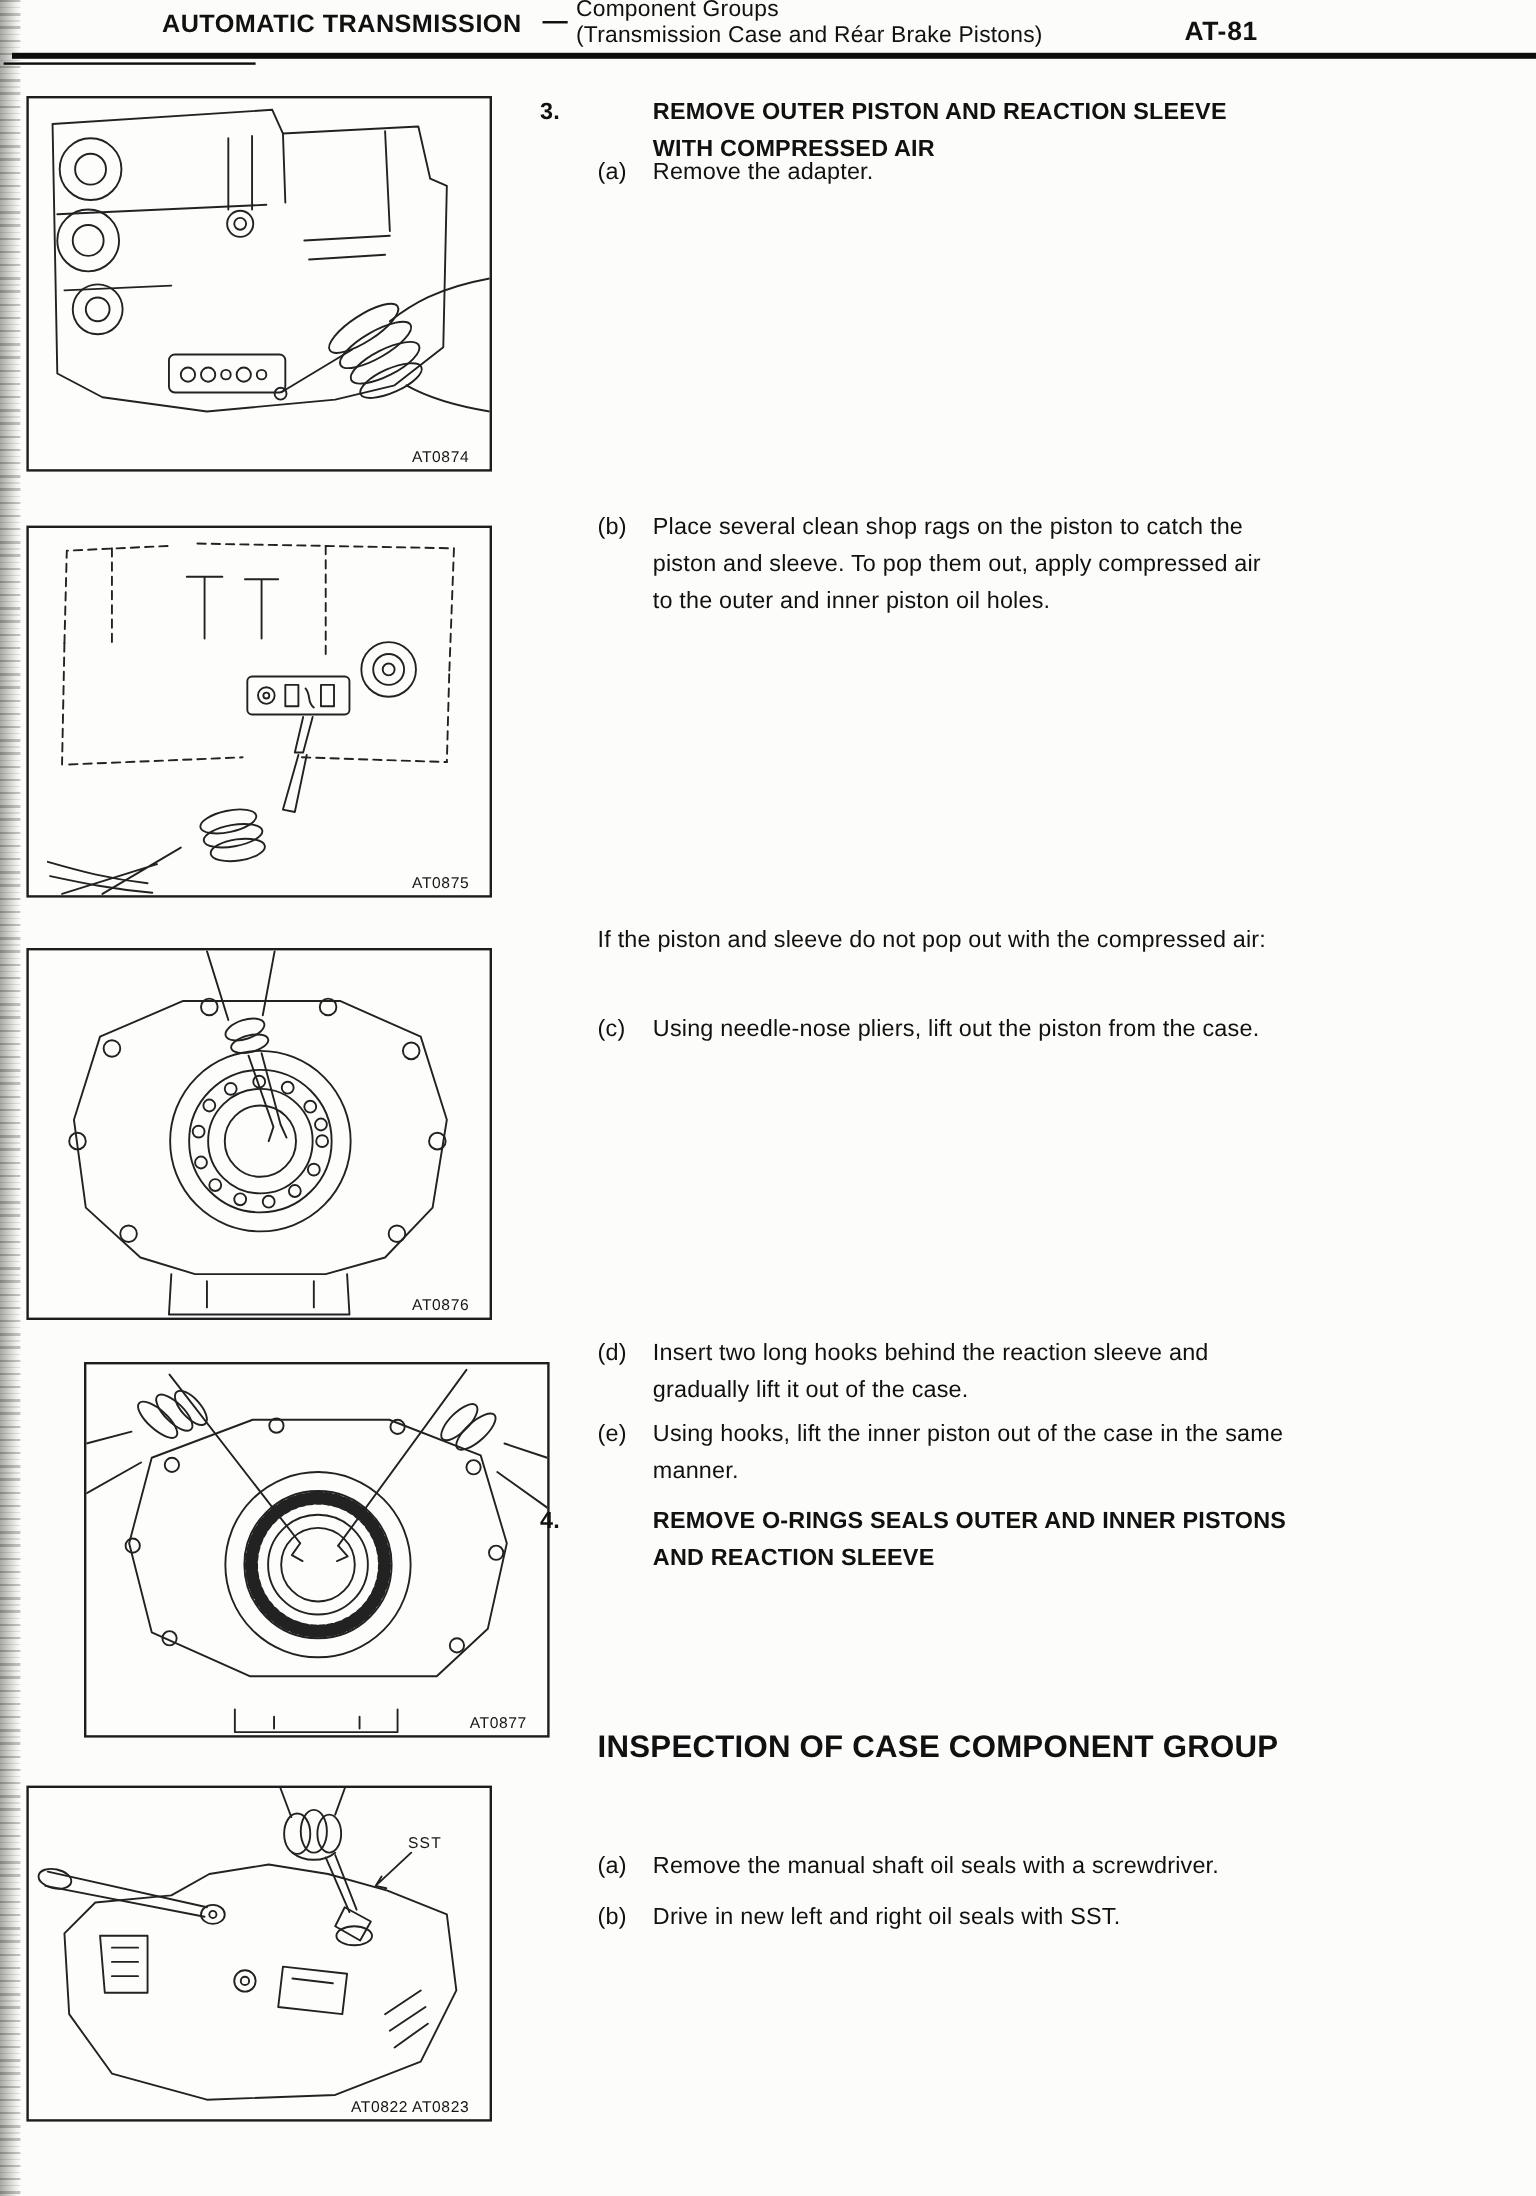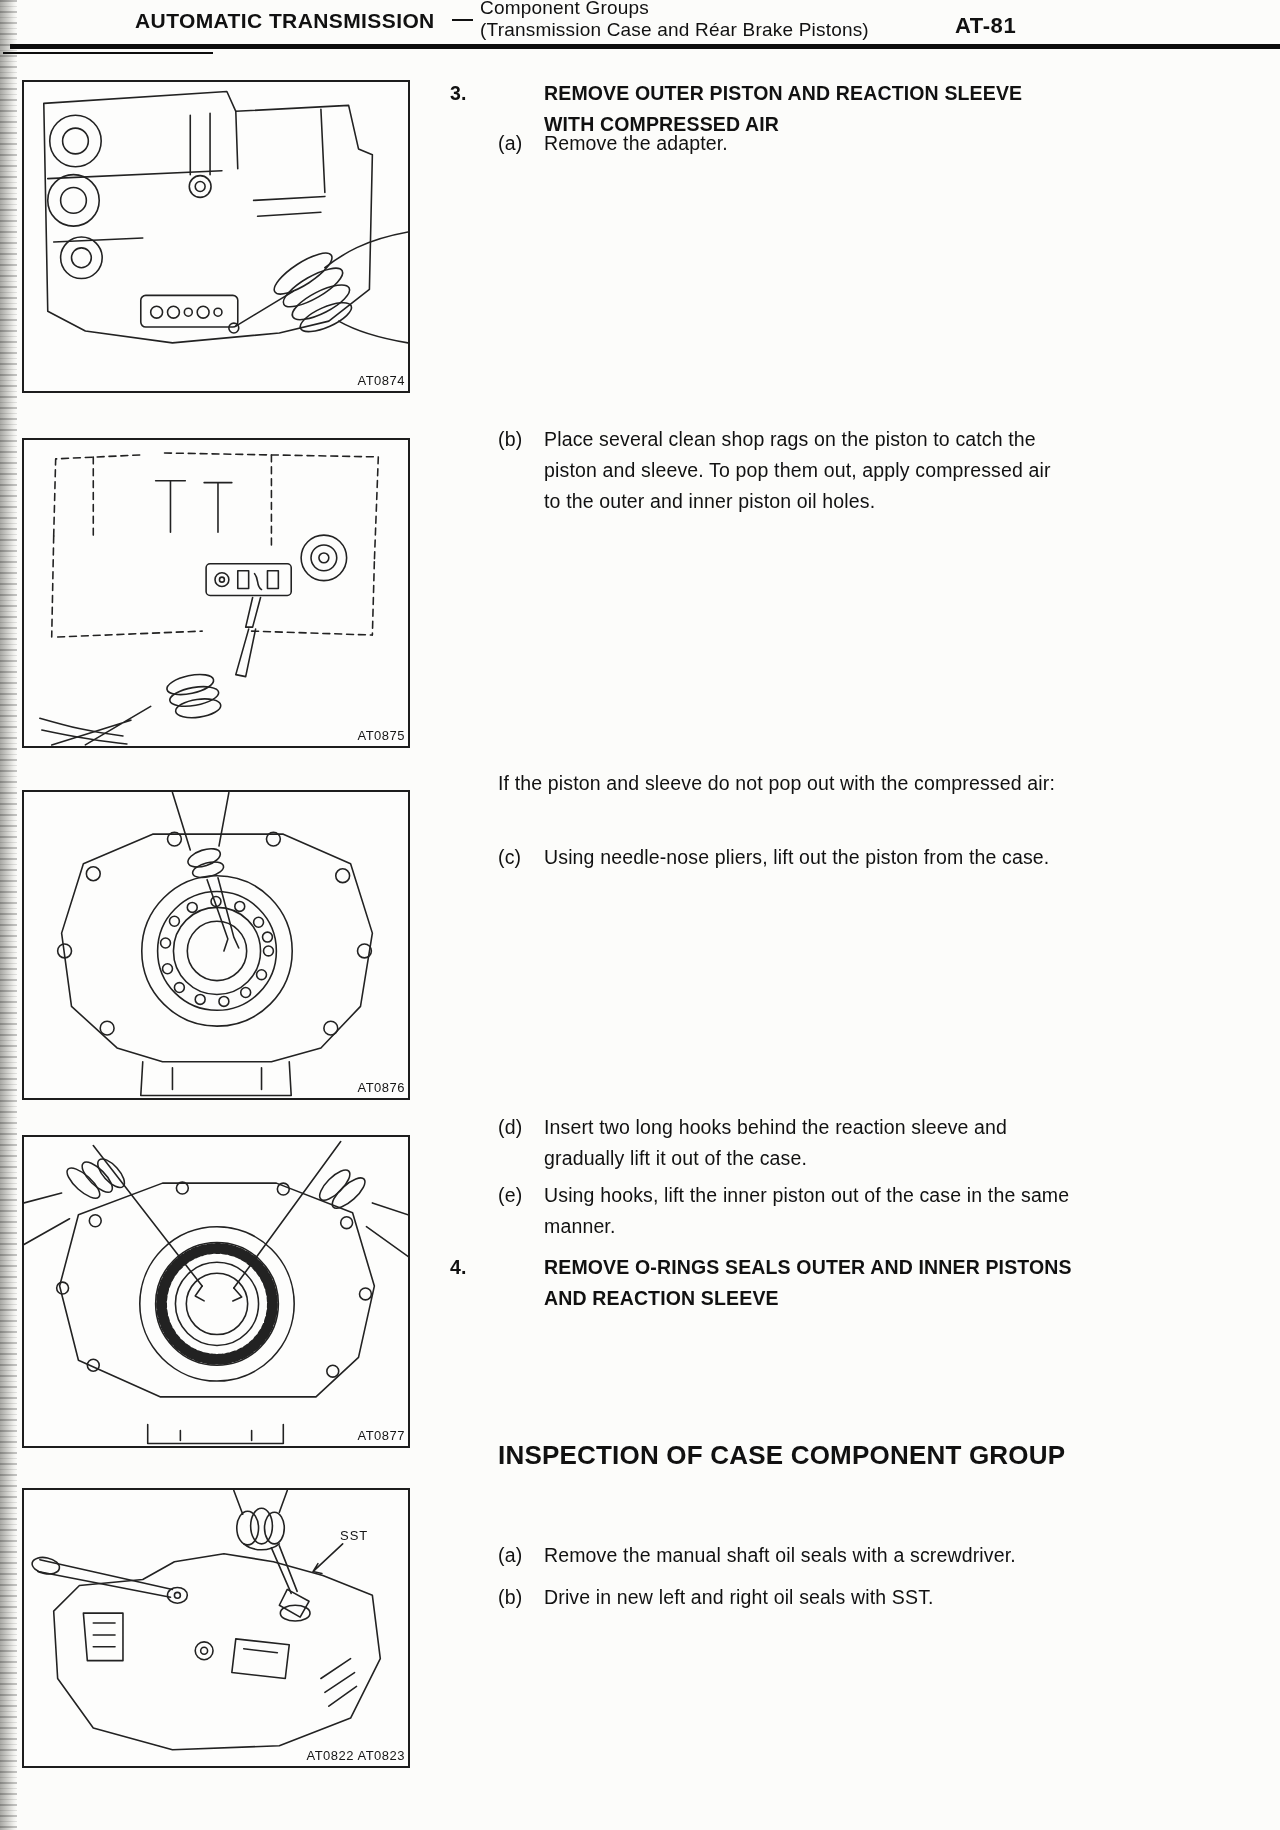--- a/index.html
+++ b/index.html
@@ -14,38 +14,38 @@
     position:absolute; left:0; top:0; width:17px; height:100%;
     background-image:
       repeating-linear-gradient(180deg, rgba(0,0,0,.22) 0 2px, rgba(0,0,0,0) 2px 6px, rgba(0,0,0,.10) 6px 7px, rgba(0,0,0,0) 7px 11px),
       linear-gradient(90deg,#a7a7a3 0,#cfcfcb 45%,#efefec 80%,#fcfcfa 100%);
   }
   
   .hdr-title { position:absolute; left:135px; top:9px; font-size:21px; font-weight:bold; letter-spacing:.4px; white-space:nowrap; }
   .hdr-sep   { position:absolute; left:452px; top:6px; font-size:21px; font-weight:bold; }
   .hdr-sub1  { position:absolute; left:480px; top:-3px; font-size:19px; letter-spacing:.2px; white-space:nowrap; }
   .hdr-sub2  { position:absolute; left:480px; top:19px; font-size:19px; letter-spacing:.2px; white-space:nowrap; }
-  .hdr-page  { position:absolute; left:955px; top:13px; font-size:22px; font-weight:bold; letter-spacing:.6px; }
+  .hdr-page  { position:absolute; left:987px; top:13px; font-size:22px; font-weight:bold; letter-spacing:.6px; }
   .rule-thick { position:absolute; left:10px; right:0; top:44px; height:5px; background:#0d0d0d; }
   .rule-thin  { position:absolute; left:3px; top:52px; width:210px; height:2px; background:#0d0d0d; }
 
   
   .fig {
     position:absolute; left:22px; width:388px;
     border:2px solid #1d1d1d; background:#fdfdfc; box-sizing:border-box;
   }
   .fig svg { position:absolute; left:0; top:0; width:100%; height:100%; }
   .fig-code {
-    position:absolute; right:3px; bottom:3px;
+    position:absolute; right:17px; bottom:3px;
     font-size:13px; letter-spacing:.5px; color:#161616; white-space:nowrap;
   }
   .fig1 { top:80px;   height:313px; }
   .fig2 { top:438px;  height:310px; }
   .fig3 { top:790px;  height:310px; }
-  .fig4 { top:1135px; height:313px; }
+  .fig4 { top:1135px; height:313px;margin-left:48px; }
   .fig5 { top:1488px; height:280px; }
   .sst-callout { position:absolute; left:316px; top:38px; font-size:13px; letter-spacing:1px; color:#141414; }
 
   
   .rc { position:absolute; left:450px; width:624px; font-size:19.5px; line-height:31px; letter-spacing:.15px; }
   .step-head { display:flex; font-weight:bold; }
   .step-head .num { width:48px; flex:none; }
   .step-head .ttl { flex:1; max-width:580px;margin-left:46px; }
   .item { display:flex; margin-left:48px; }
   .item .lbl { width:46px; flex:none; }

